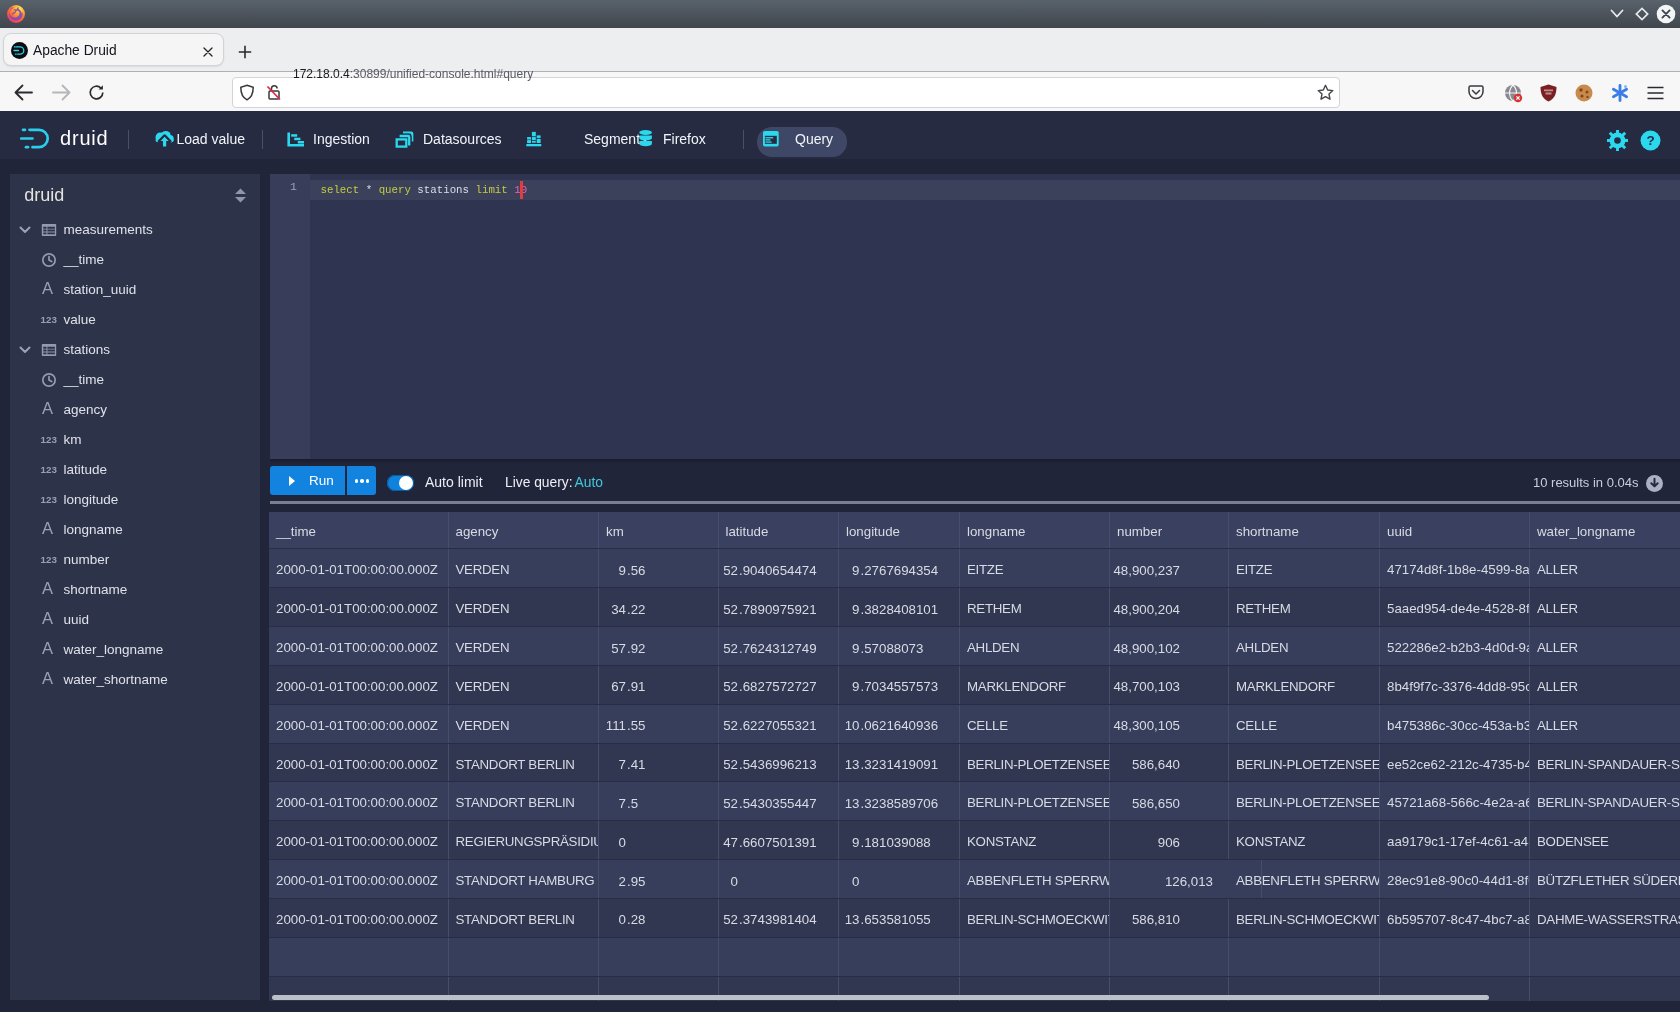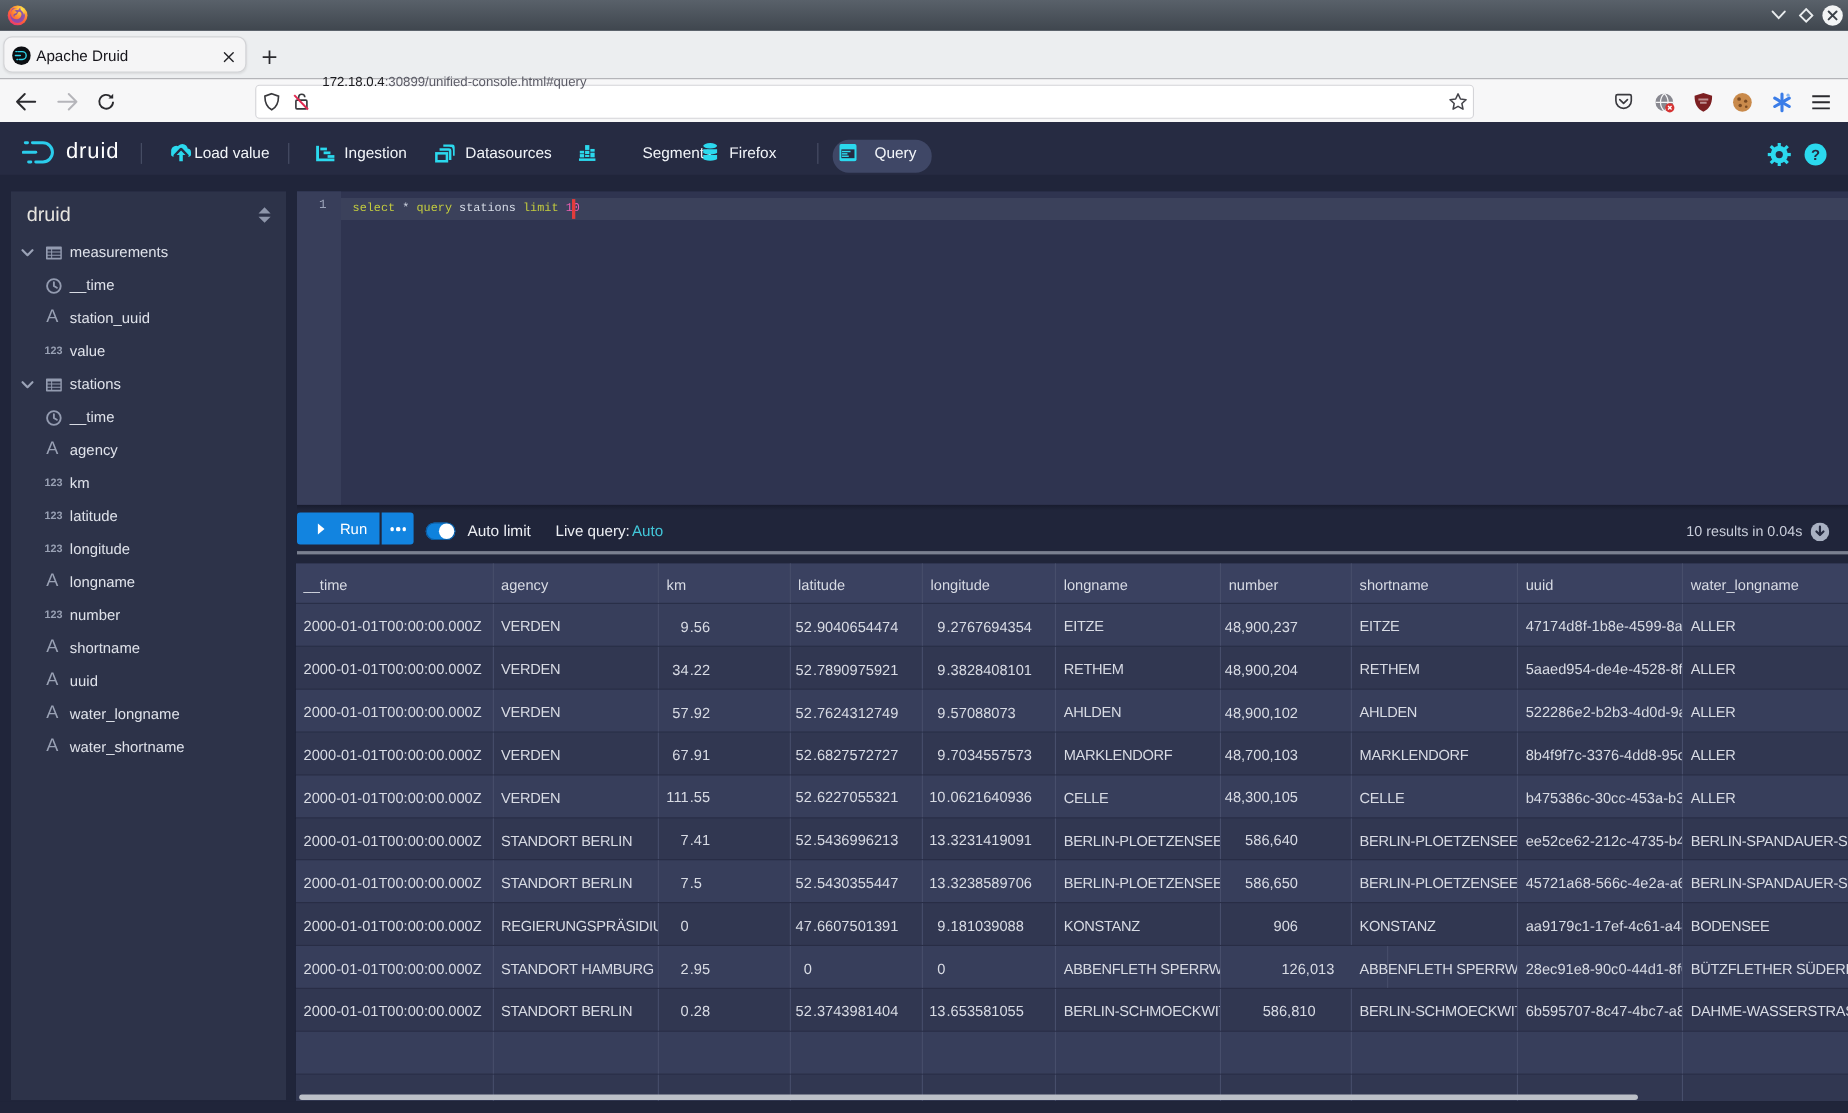--- a/index.html
+++ b/index.html
@@ -589,21 +589,21 @@
       <div class="tc" style="left:449.5px;width:120.5px;">
         <span class="ni" style="right:100.0px">52</span>
         <span class="nf" style="left:20.5px">.3743981404</span>
       </div>
       <div class="tc" style="left:570px;width:121px;">
         <span class="ni" style="right:99.5px">13</span>
         <span class="nf" style="left:21.5px">.653581055</span>
       </div>
       <div class="tc lsx" style="left:691px;width:150px;">BERLIN-SCHMOECKWITZER</div>
       <div class="tc" style="left:841px;width:119px;">
-        <span class="ni" style="right:32px">586,810</span>
+        <span class="ni" style="right:48px">586,810</span>
       </div>
       <div class="tc lsx" style="left:960px;width:151px;">BERLIN-SCHMOECKWITZER</div>
       <div class="tc" style="left:1111px;width:150px;">6b595707-8c47-4bc7-a8ad</div>
       <div class="tc lsx" style="left:1261px;width:172px;">DAHME-WASSERSTRASSE</div>
     </div>
     <div class="trow odd" style="top:426.10px;height:38.85px">
       <div class="tc" style="left:0px;width:179.5px;"></div>
       <div class="tc lsx" style="left:179.5px;width:150.5px;"></div>
       <div class="tc" style="left:330px;width:119.5px;">
         <span class="ni" style="right:91.5px"></span>

